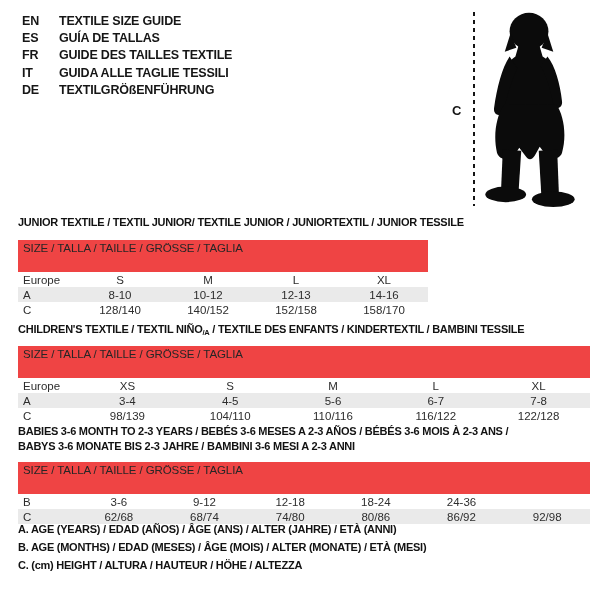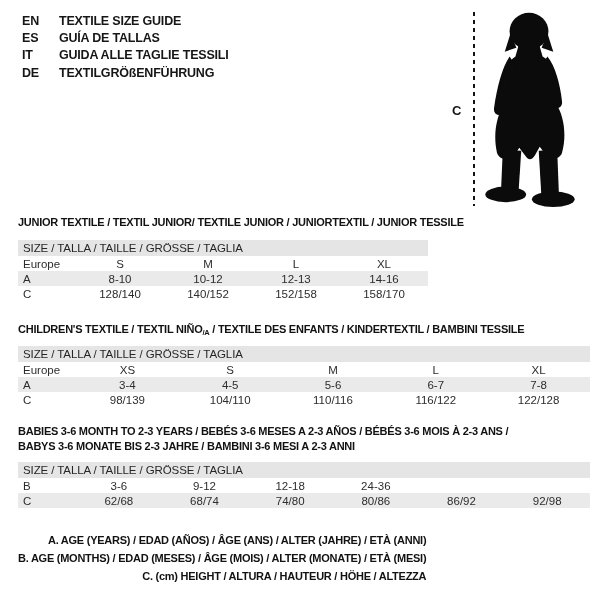--- a/index.html
+++ b/index.html
@@ -31,53 +31,57 @@
   .section-title {
     position:absolute; left:18px;
     font-weight:bold; font-size:11px; letter-spacing:-0.25px;
     color:#121212; white-space:nowrap; line-height:13px;
   }
   .sub-letter { font-size:7.5px; vertical-align:-2px; }
 
   
   .size-table { position:absolute; left:18px; font-size:11.5px; color:#2d2d2d; }
   .t-head {
-    background:#e5e5e5; height:16px; line-height:16px;
+    background:#ef4444; height:32px; line-height:16px;
     padding-left:5px; color:#262626; letter-spacing:-0.1px;
   }
   .t-row { display:grid; height:15px; line-height:17px; }
   .t-row.shaded { background:#eaeaea; }
   .cols4 .t-head, .cols4 .t-row { width:410px; }
   .cols5 .t-head, .cols5 .t-row, .cols6 .t-head, .cols6 .t-row { width:572px; }
   .cols4 .t-row { grid-template-columns:58px repeat(4,1fr); }
   .cols5 .t-row { grid-template-columns:58px repeat(5,1fr); }
   .cols6 .t-row { grid-template-columns:58px repeat(6,1fr); }
   .cols4 .t-head { width:405px; }
   .cols5 .t-head, .cols6 .t-head { width:567px; }
   .t-label { padding-left:5px; text-align:left; }
   .t-cell { text-align:center; }
 
   
-  .footnotes { left:18px; top:531px;text-align:right; }
+  .footnotes { left:18px; top:520px; }
   .foot-line {
     font-weight:bold; font-size:11px; letter-spacing:-0.25px;
     line-height:18px; color:#121212; white-space:nowrap;
   }
 </style>
 </head>
 <body>
 
 <div class="abs langs">
   <div class="lang-row">
     <span class="lang-code">EN</span>
     <span class="lang-label">TEXTILE SIZE GUIDE</span>
   </div>
   <div class="lang-row">
     <span class="lang-code">ES</span>
     <span class="lang-label">GUÍA DE TALLAS</span>
+  </div>
+  <div class="lang-row">
+    <span class="lang-code">FR</span>
+    <span class="lang-label">GUIDE DES TAILLES TEXTILE</span>
   </div>
   <div class="lang-row">
     <span class="lang-code">IT</span>
     <span class="lang-label">GUIDA ALLE TAGLIE TESSILI</span>
   </div>
   <div class="lang-row">
     <span class="lang-code">DE</span>
     <span class="lang-label">TEXTILGRÖßENFÜHRUNG</span>
   </div>
 </div>
@@ -157,20 +161,21 @@
   <div>BABIES 3-6 MONTH TO 2-3 YEARS / BEBÉS 3-6 MESES A 2-3 AÑOS / BÉBÉS 3-6 MOIS À 2-3 ANS /</div>
   <div style="line-height:16px">BABYS 3-6 MONATE BIS 2-3 JAHRE / BAMBINI 3-6 MESI A 2-3 ANNI</div>
 </div>
 <div class="size-table cols6" style="top:462px">
   <div class="t-head">SIZE / TALLA / TAILLE / GRÖSSE / TAGLIA</div>
   <div class="t-row">
     <div class="t-label">B</div>
     <div class="t-cell">3-6</div>
     <div class="t-cell">9-12</div>
     <div class="t-cell">12-18</div>
+    <div class="t-cell">18-24</div>
     <div class="t-cell">24-36</div>
   </div>
   <div class="t-row shaded">
     <div class="t-label">C</div>
     <div class="t-cell">62/68</div>
     <div class="t-cell">68/74</div>
     <div class="t-cell">74/80</div>
     <div class="t-cell">80/86</div>
     <div class="t-cell">86/92</div>
     <div class="t-cell">92/98</div>

